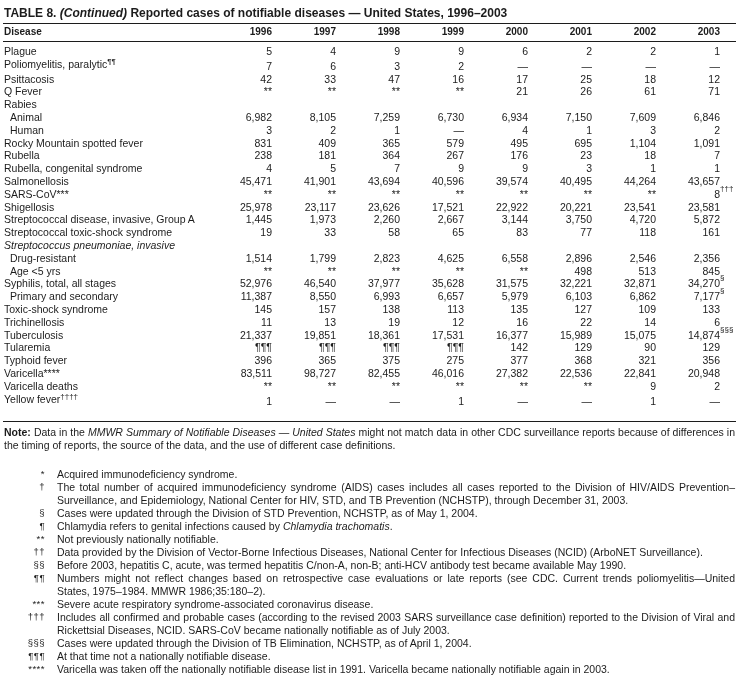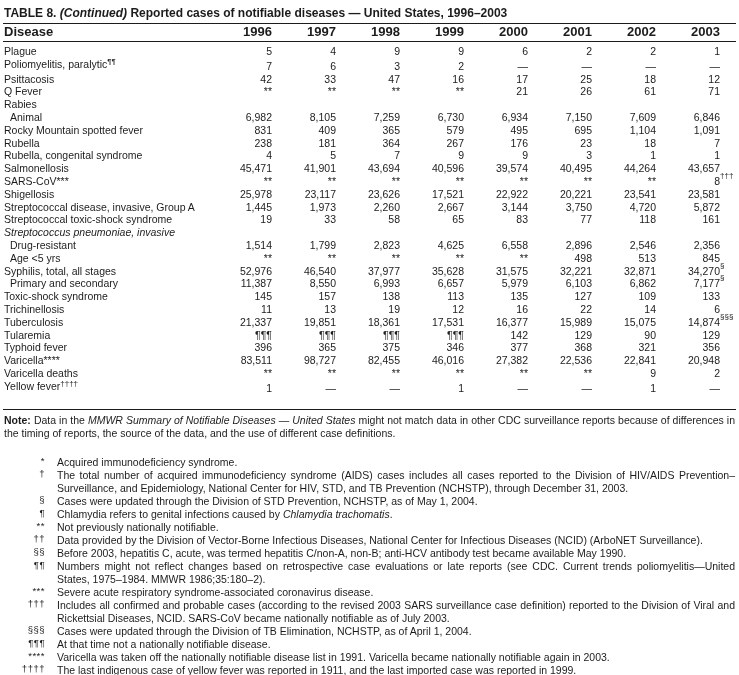--- a/index.html
+++ b/index.html
@@ -11,21 +11,21 @@
   }
   .page { padding: 4px 3px 0 3px; }
   .i { font-style: italic; }
   .b { font-weight: bold; }
 
   .title { font-size: 12px; font-weight: bold; margin: 2px 0 3px 1px; }
 
   table.main { width: 100%; border-collapse: collapse; table-layout: fixed; }
   col.yc { width: 64px; }
   thead th {
-    font-size: 13px; font-weight: bold;
+    font-size: 10px; font-weight: bold;
     border-top: 1.5px solid #1c1c1c; border-bottom: 1.5px solid #1c1c1c;
     padding: 2px 0 3px 0; line-height: 12px;
   }
   thead th.disease { text-align: left; padding-left: 1px; }
   th.num, td.num { text-align: right; padding-right: 16px; white-space: nowrap; }
   tbody td { font-size: 10.5px; line-height: 12.8px; padding: 0; white-space: nowrap; vertical-align: bottom; }
   tbody td.disease { text-align: left; padding-left: 1px; overflow: visible; margin-left: 43px; }
   tbody tr:first-child td { padding-top: 3px; }
   tbody tr:last-child td { border-bottom: 1.5px solid #1c1c1c; padding-bottom: 14px; }
   td .indent1 { padding-left: 6px; display: inline-block; }
@@ -137,20 +137,31 @@
           <td class="num"><span class="val">6,982</span></td>
           <td class="num"><span class="val">8,105</span></td>
           <td class="num"><span class="val">7,259</span></td>
           <td class="num"><span class="val">6,730</span></td>
           <td class="num"><span class="val">6,934</span></td>
           <td class="num"><span class="val">7,150</span></td>
           <td class="num"><span class="val">7,609</span></td>
           <td class="num"><span class="val">6,846</span></td>
         </tr>
         <tr>
+          <td class="disease"><span class="indent1">Human</span></td>
+          <td class="num"><span class="val">3</span></td>
+          <td class="num"><span class="val">2</span></td>
+          <td class="num"><span class="val">1</span></td>
+          <td class="num"><span class="val">—</span></td>
+          <td class="num"><span class="val">4</span></td>
+          <td class="num"><span class="val">1</span></td>
+          <td class="num"><span class="val">3</span></td>
+          <td class="num"><span class="val">2</span></td>
+        </tr>
+        <tr>
           <td class="disease"><span>Rocky Mountain spotted fever</span></td>
           <td class="num"><span class="val">831</span></td>
           <td class="num"><span class="val">409</span></td>
           <td class="num"><span class="val">365</span></td>
           <td class="num"><span class="val">579</span></td>
           <td class="num"><span class="val">495</span></td>
           <td class="num"><span class="val">695</span></td>
           <td class="num"><span class="val">1,104</span></td>
           <td class="num"><span class="val">1,091</span></td>
         </tr>
@@ -321,21 +332,21 @@
           <td class="num"><span class="val">142</span></td>
           <td class="num"><span class="val">129</span></td>
           <td class="num"><span class="val">90</span></td>
           <td class="num"><span class="val">129</span></td>
         </tr>
         <tr>
           <td class="disease"><span>Typhoid fever</span></td>
           <td class="num"><span class="val">396</span></td>
           <td class="num"><span class="val">365</span></td>
           <td class="num"><span class="val">375</span></td>
-          <td class="num"><span class="val">346</span></td>
+          <td class="num"><span class="val">275</span></td>
           <td class="num"><span class="val">377</span></td>
           <td class="num"><span class="val">368</span></td>
           <td class="num"><span class="val">321</span></td>
           <td class="num"><span class="val">356</span></td>
         </tr>
         <tr>
           <td class="disease"><span>Varicella****</span></td>
           <td class="num"><span class="val">83,511</span></td>
           <td class="num"><span class="val">98,727</span></td>
           <td class="num"><span class="val">82,455</span></td>

